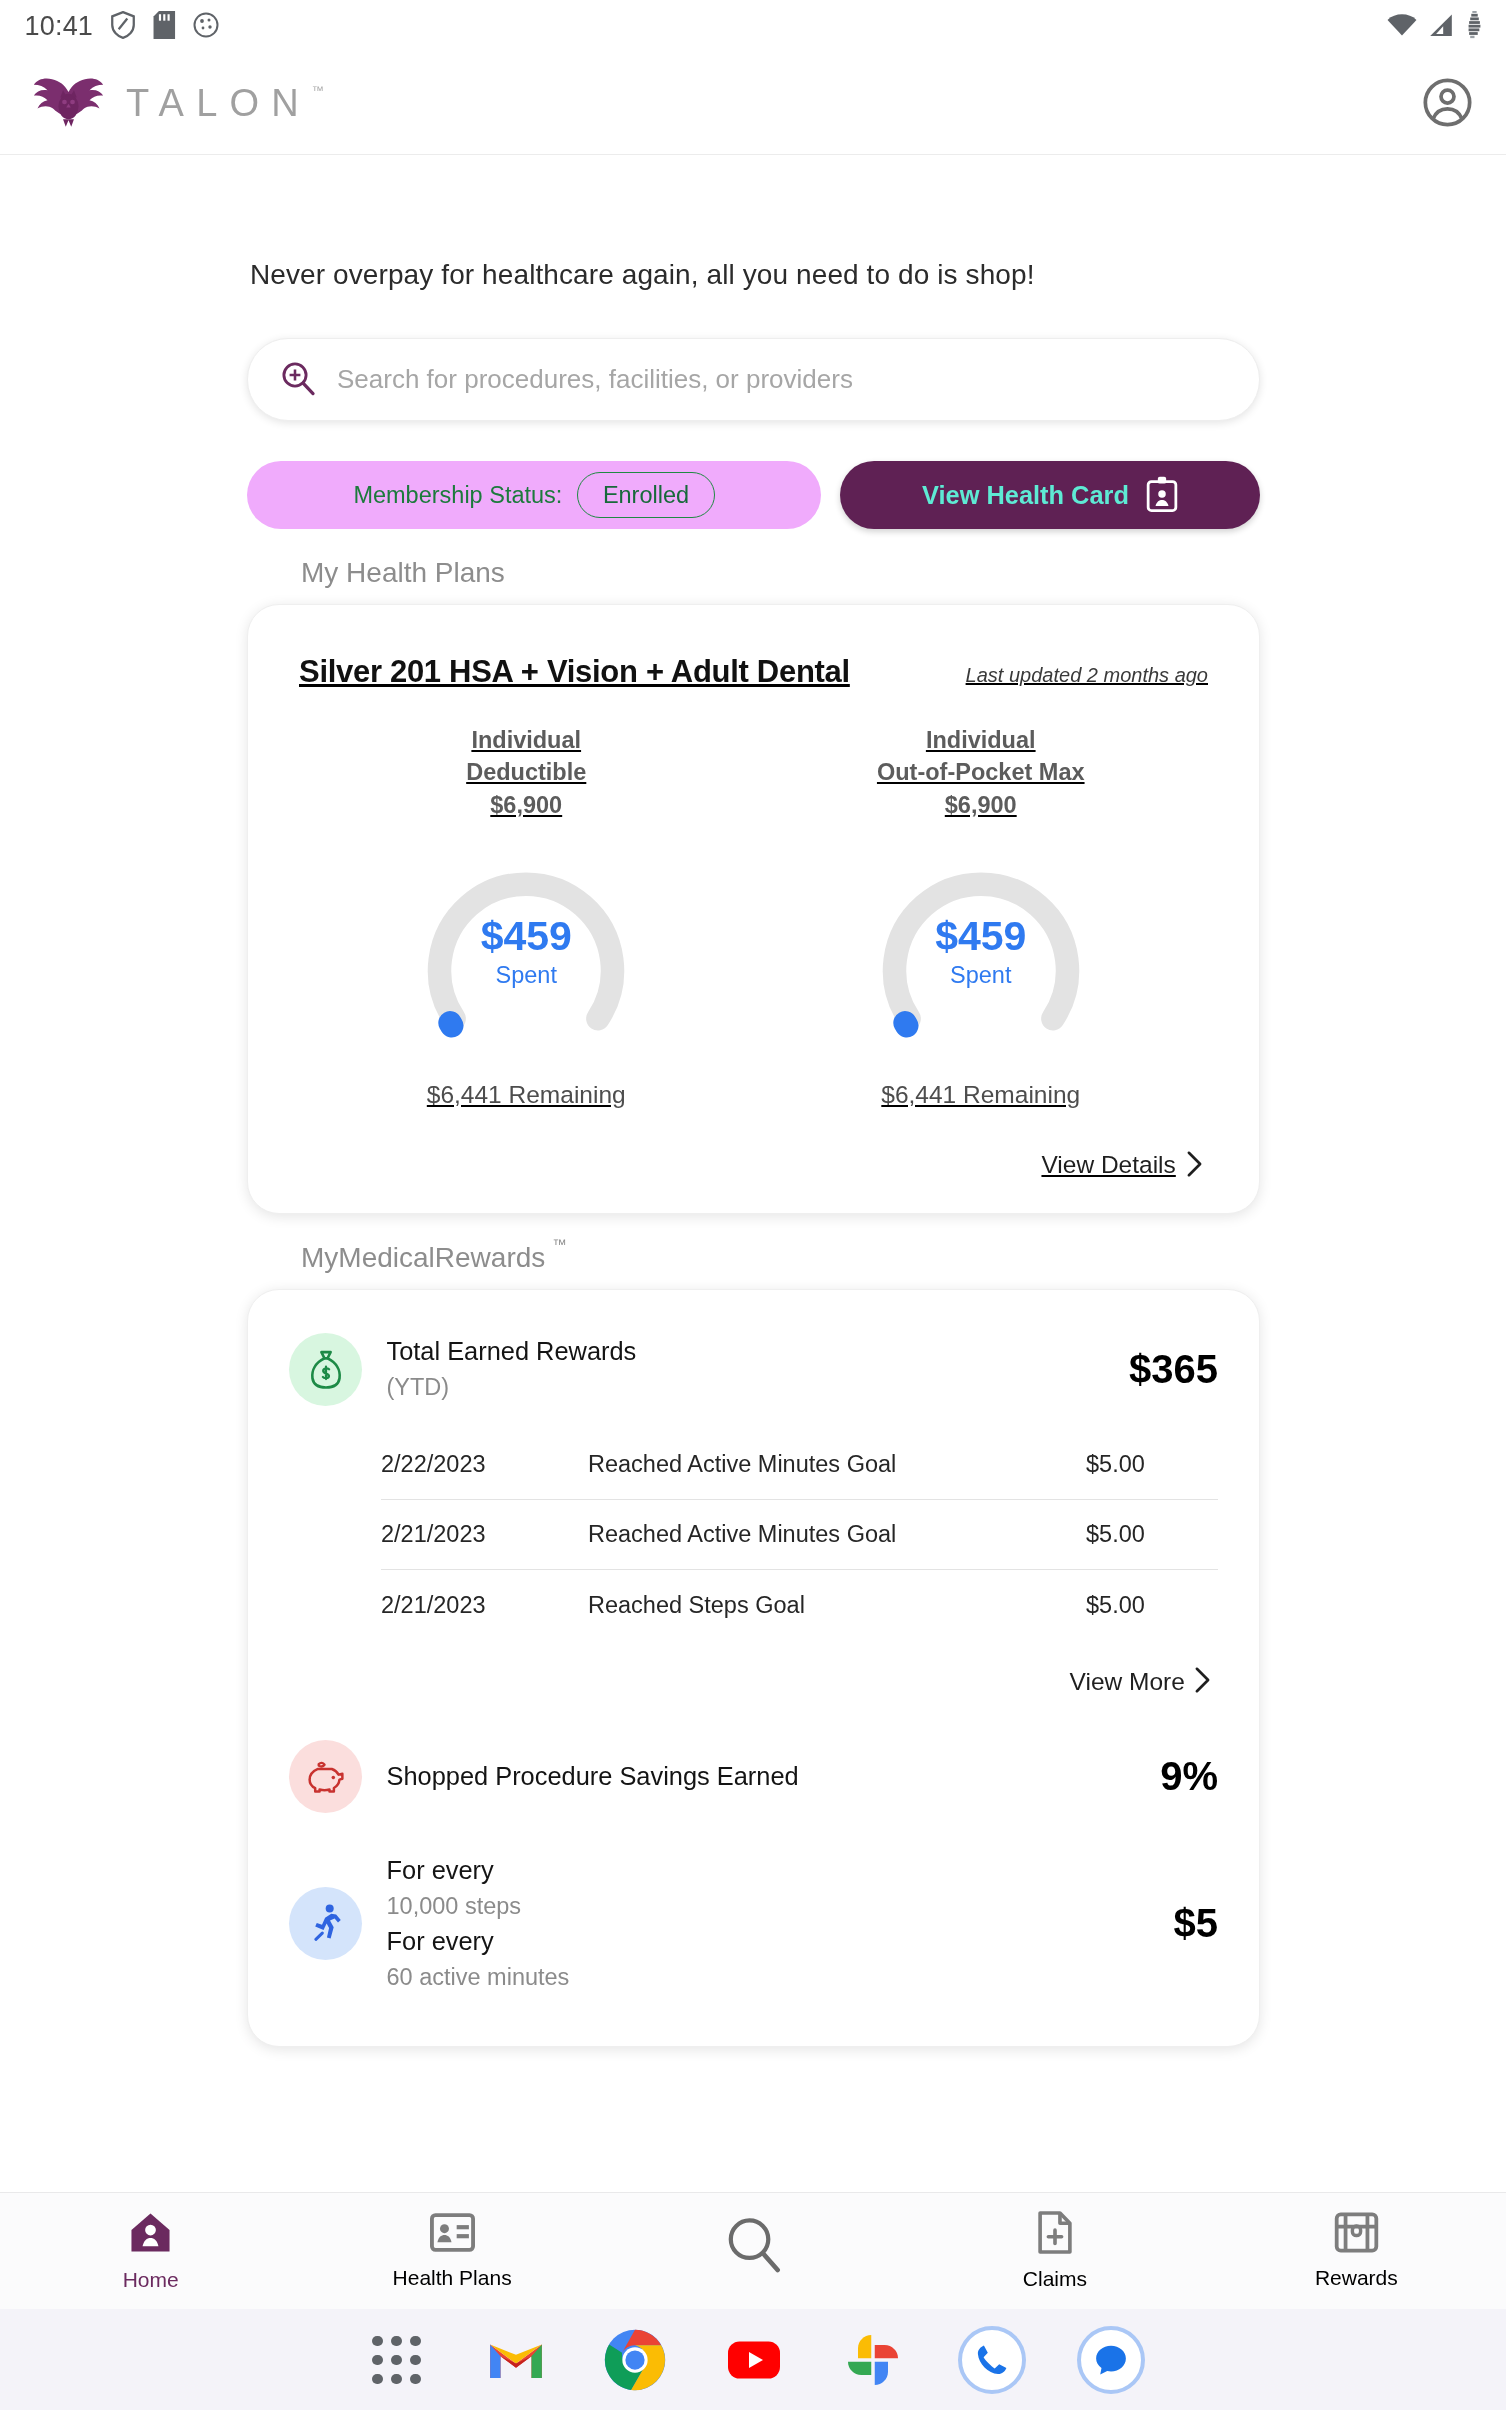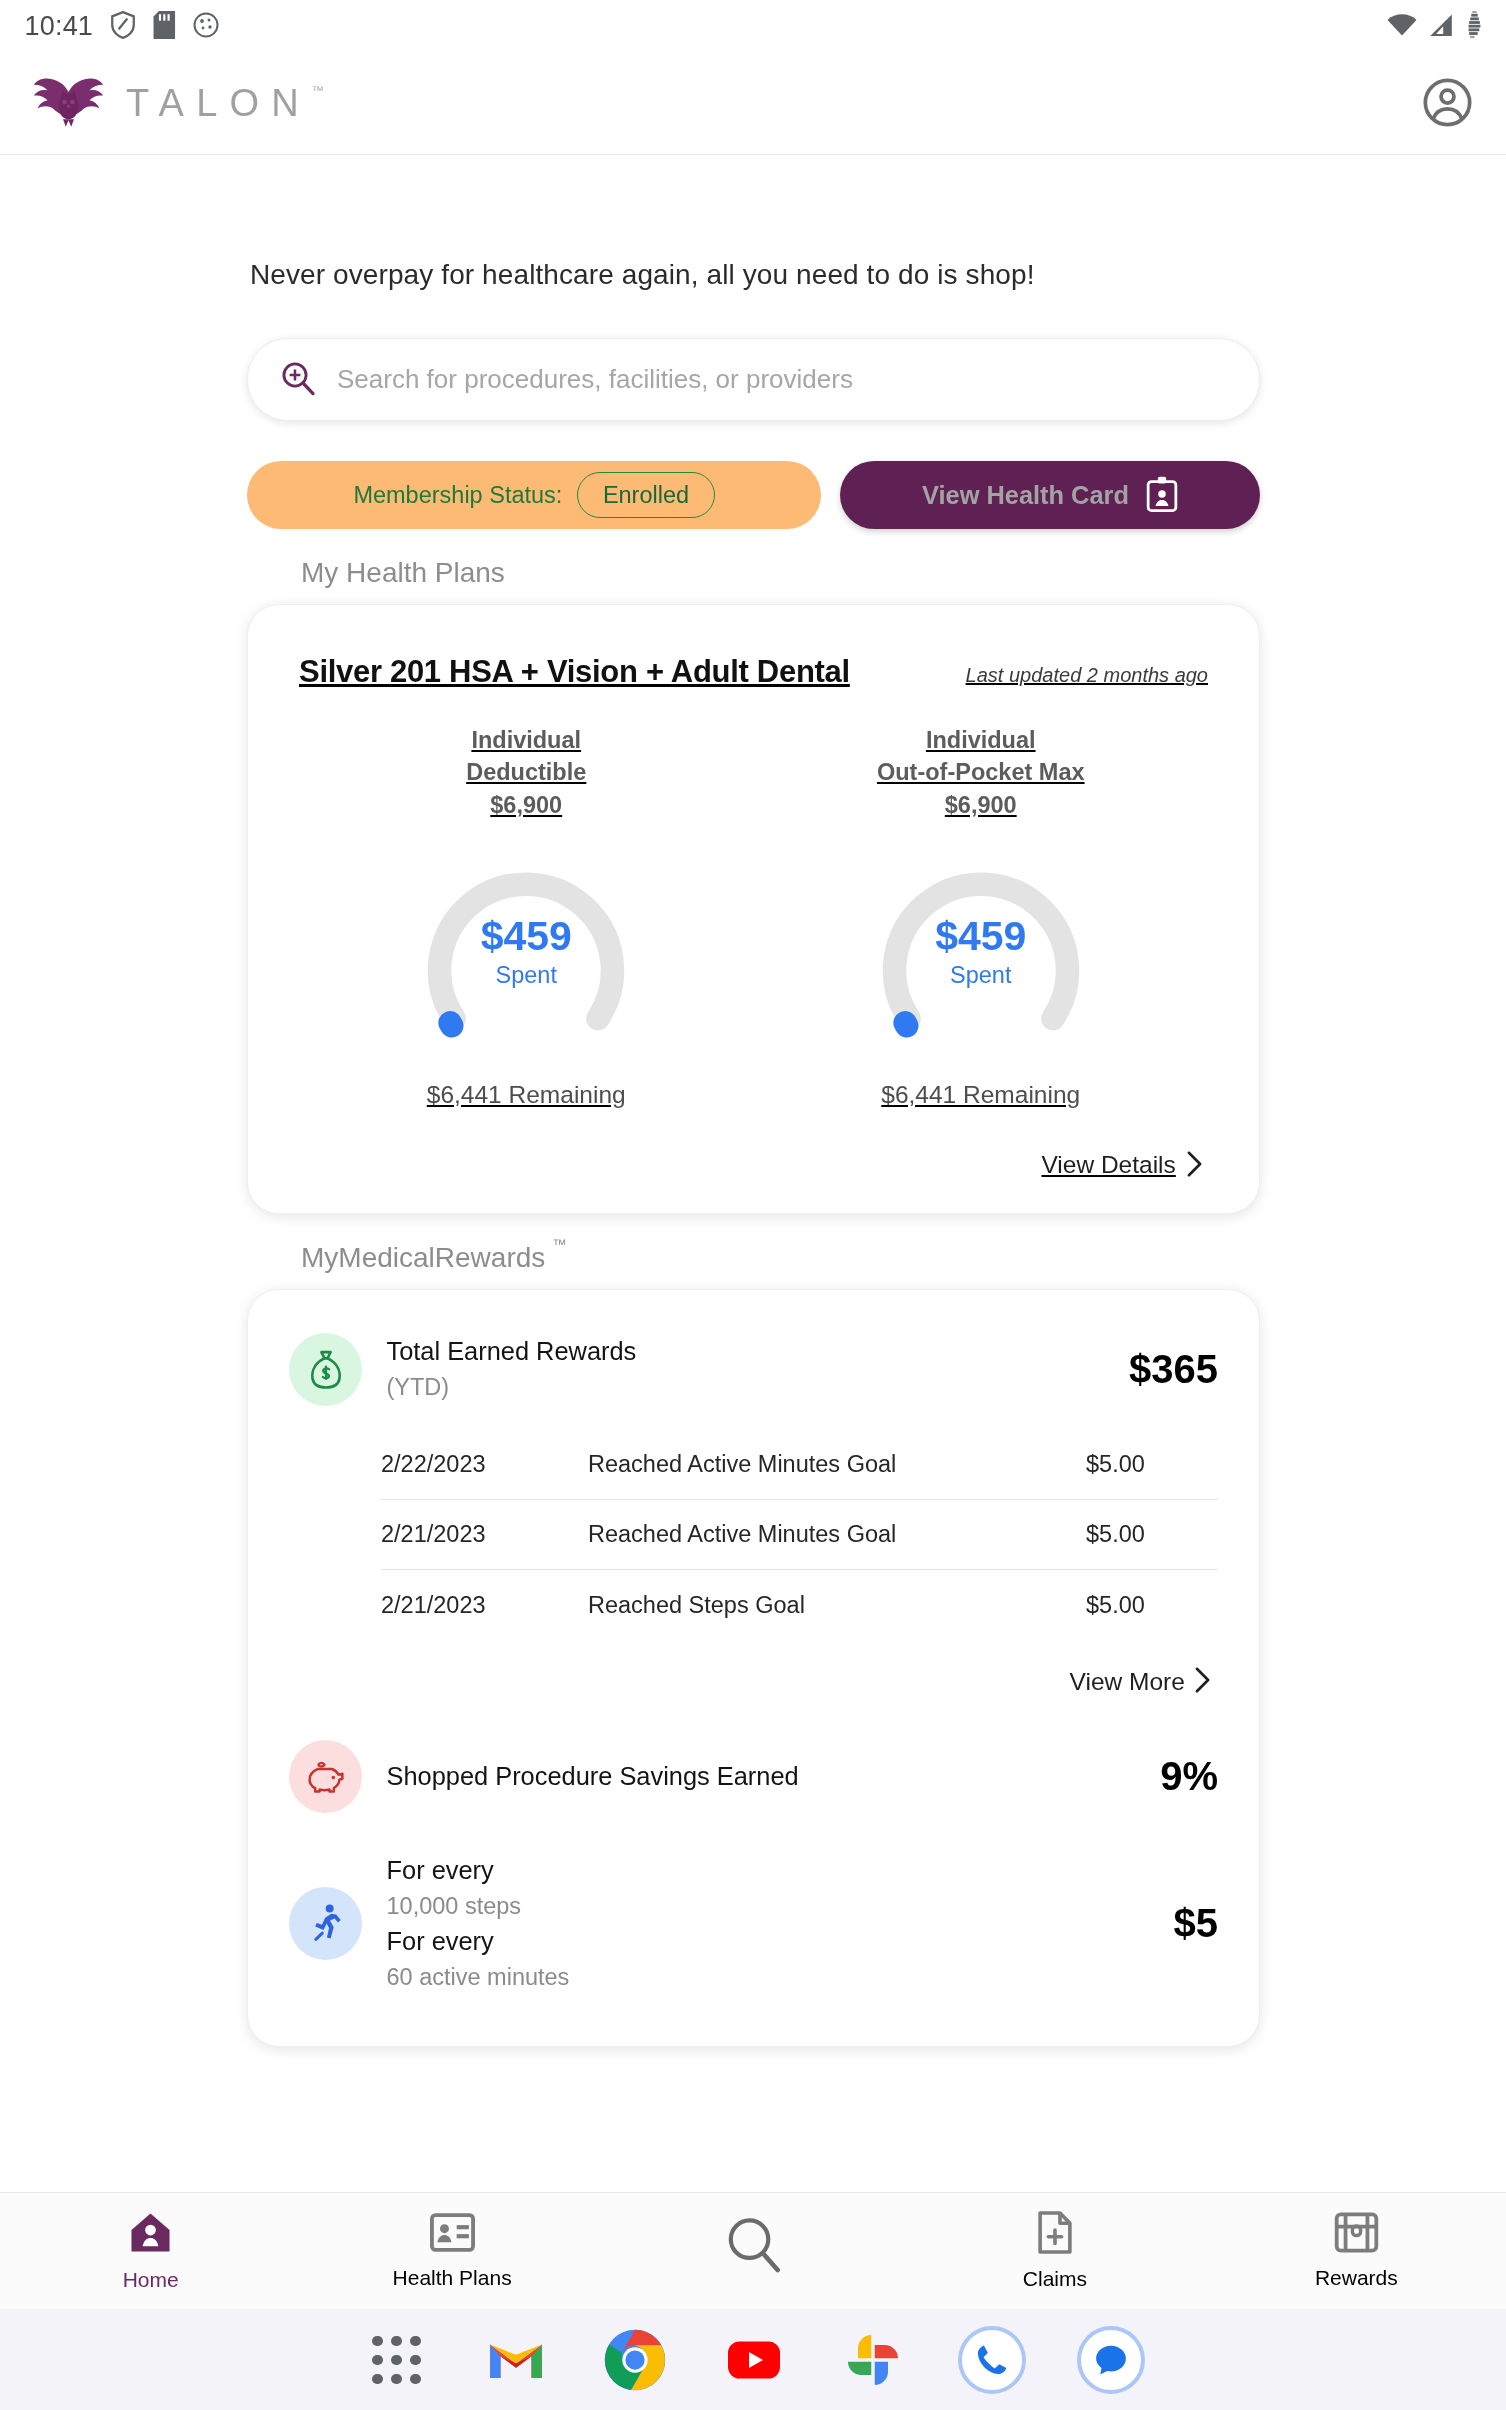--- a/index.html
+++ b/index.html
@@ -77,35 +77,35 @@
   }
   .search-ph { font-size: 26px; color: #a6a6a6; }
 
   
   .statusrow {
     width: 1013px; margin: 40px auto 0 auto;
     display: flex; align-items: center; gap: 19px;
   }
   .member-pill {
     flex: 0 0 574px; height: 68px;
-    background: #fdba74; border-radius: 34px;
+    background: #f0abfc; border-radius: 34px;
     display: flex; align-items: center; justify-content: center; gap: 15px;
   }
   .member-label { font-size: 23.5px; color: #1c7a3c; }
   .member-chip {
     border: 1.9px solid #1f8a42; border-radius: 28px;
     padding: 8.5px 24.5px; font-size: 23.5px; color: #17693a;
   }
   .hcard-btn {
     flex: 1 1 auto; height: 68px;
     background: #5f2154; border-radius: 34px;
     display: flex; align-items: center; justify-content: center; gap: 17px;
     box-shadow: 0 2.8px 6.6px rgba(0,0,0,.18);
   }
-  .hcard-txt { font-size: 25.4px; color: #a3a3a3; font-weight: bold; }
+  .hcard-txt { font-size: 25.4px; color: #5eead4; font-weight: bold; }
 
   
   .sec-label {
     font-size: 28px; color: #8d8d8d;
     margin: 28px 0 15px 301px; position: relative; display: inline-block;
   }
   .sec-label .tm { position: absolute; top: -5.6px; right: -21px; font-size: 14px; }
 
   .card {
     background: #ffffff;

